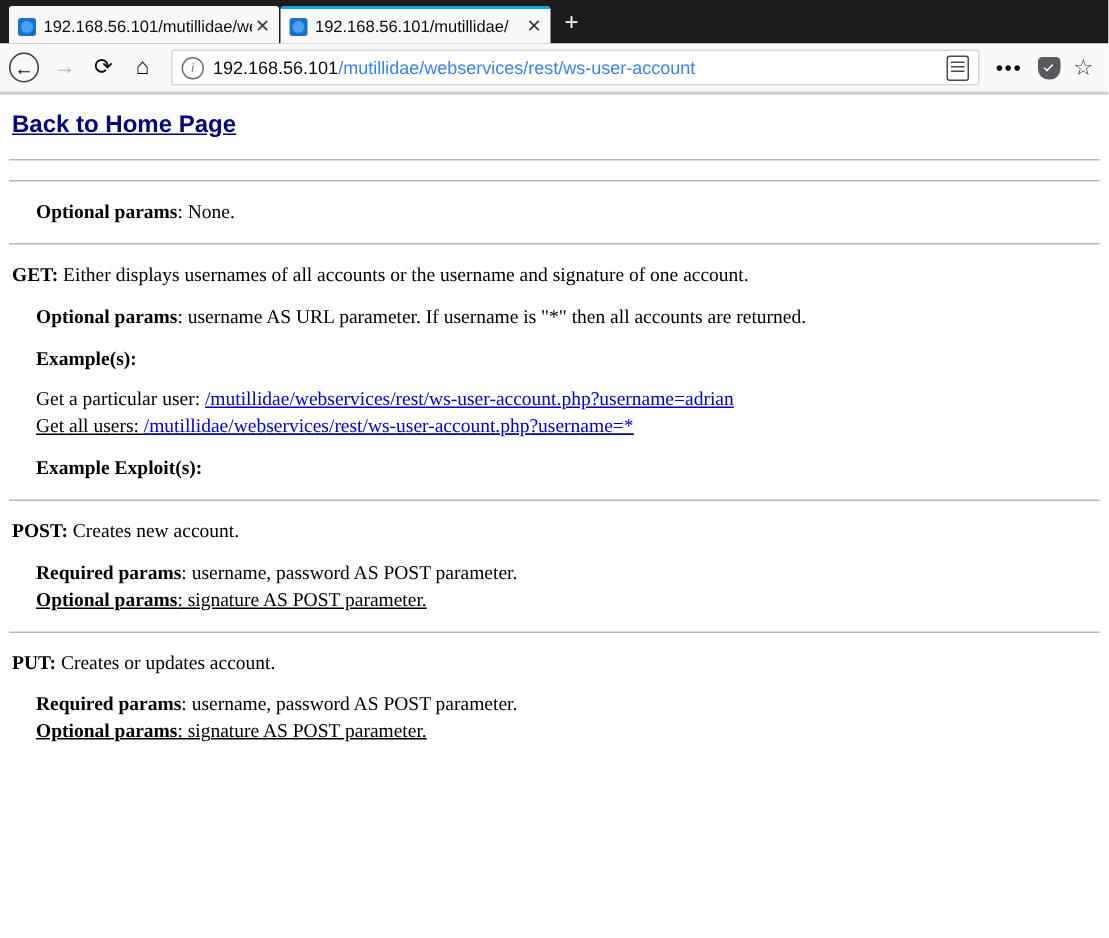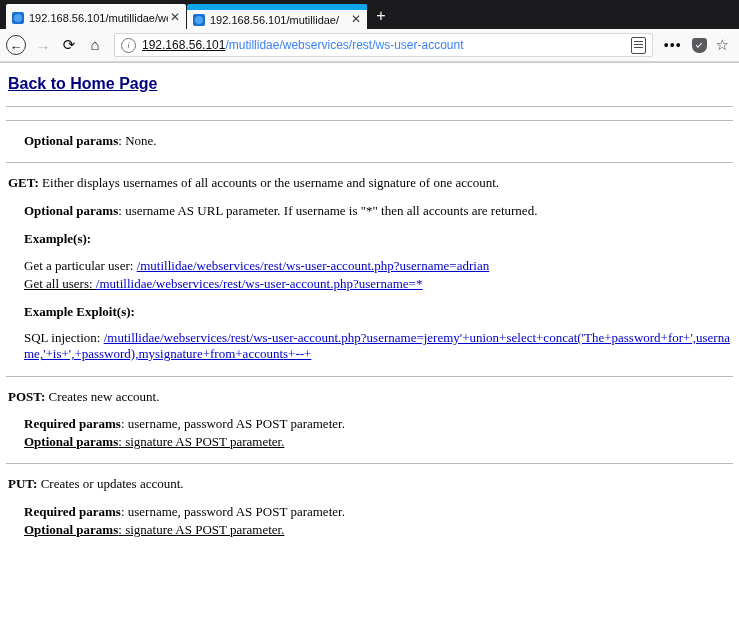--- a/index.html
+++ b/index.html
@@ -27,21 +27,21 @@
     height: 29px;
     background: #1b1b1d;
     padding-left: 6px;
   }
   .tab {
     display: flex;
     align-items: center;
     height: 25px;
     width: 180px;
     background: #f9f9fa;
-    border-top: 6px solid #0ea5e9;
+    border-top: 2px solid #0ea5e9;
     border-radius: 2px 2px 0 0;
     margin-right: 1px;
     padding: 0 4px 0 6px;
     box-sizing: border-box;
     font-family: "Liberation Sans", sans-serif;
     font-size: 11px;
     color: #0c0c0d;
     overflow: hidden;
   }
   .tab.inactive {
@@ -143,21 +143,21 @@
     border-radius: 50%;
     color: #737373;
     font-size: 9px;
     line-height: 12px;
     text-align: center;
     margin-right: 6px;
     flex: 0 0 auto;
     font-family: "Liberation Serif", serif;
     font-style: italic;
   }
-  .urlbar .url-host { color: #0c0c0d; text-decoration: underline; }
+  .urlbar .url-host { color: #0c0c0d; }
   .urlbar .url-path { color: #3b82f6; white-space: nowrap; overflow: hidden; }
   .urlbar .reader-icon {
     margin-left: auto;
     width: 13px; height: 15px;
     border: 1.3px solid #4a4a4d;
     border-radius: 2px;
     flex: 0 0 auto;
     position: relative;
   }
   .urlbar .reader-icon::before,
@@ -306,23 +306,20 @@
   </div>
   <div class="line indent">
     <span>Get a particular user: </span><a href="#">/mutillidae/webservices/rest/ws-user-account.php?username=adrian</a>
   </div>
   <div class="line indent tight">
     <span>Get all users: </span><a href="#">/mutillidae/webservices/rest/ws-user-account.php?username=*</a>
   </div>
   <div class="line indent">
     <b>Example Exploit(s):</b>
   </div>
-  <div class="exploit-line">
-    <span>SQL injection: </span><a class="wrap-link" href="#">/mutillidae/webservices/rest/ws-user-account.php?username=jeremy'+union+select+concat('The+password+for+',username,'+is+',+password),mysignature+from+accounts+--+</a>
-  </div>
 
   <hr class="sep">
 
   <div class="line">
     <b>POST:</b><span> Creates new account.</span>
   </div>
   <div class="line indent">
     <b>Required params</b><span>: username, password AS POST parameter.</span>
   </div>
   <div class="line indent tight">

